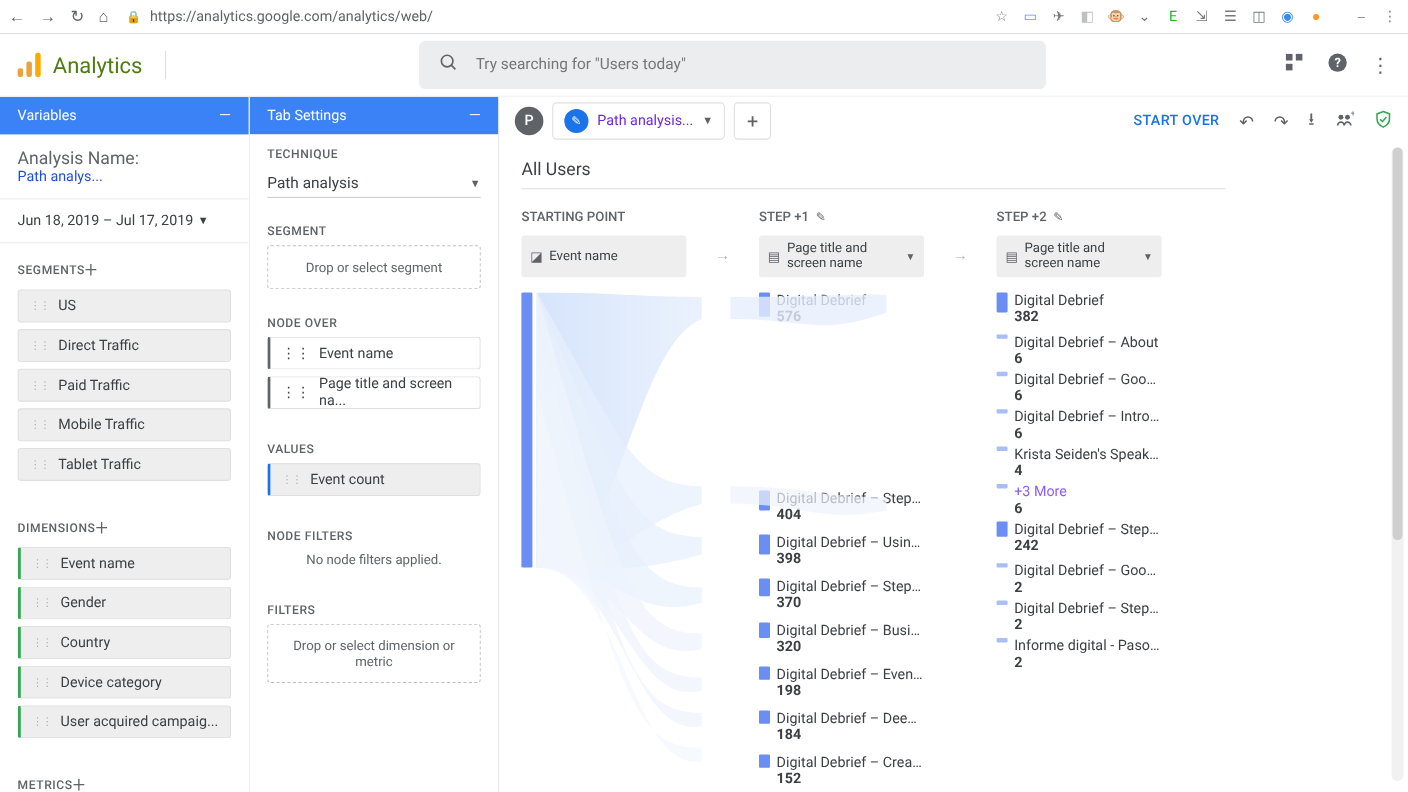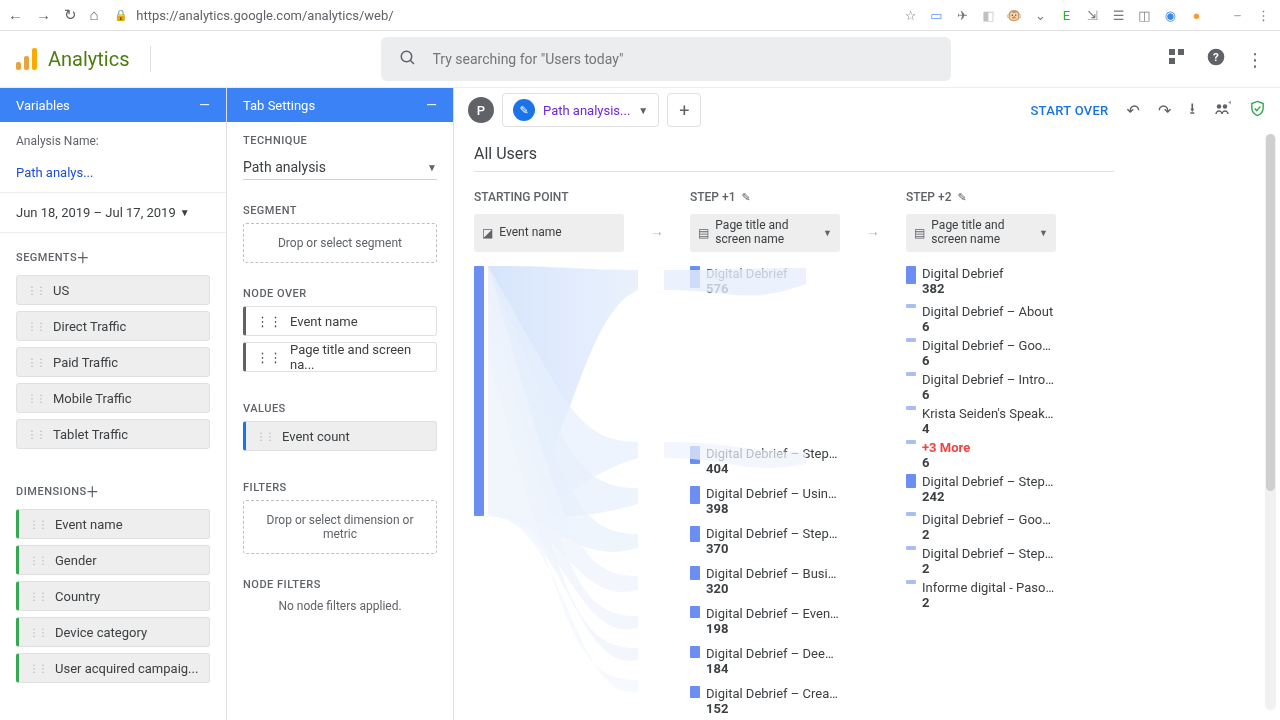--- a/index.html
+++ b/index.html
@@ -26,21 +26,21 @@
 .panel{background:#fff;border-right:1px solid #e0e0e0;overflow-y:auto}
 .panel::-webkit-scrollbar{width:0}
 .var-panel{width:227px}
 .tab-panel{width:227px}
 .panel-header{background:#3b82f6;color:#fff;height:34px;display:flex;align-items:center;padding:0 16px;font-size:13px;justify-content:space-between}
 .panel-header .collapse{font-size:14px;cursor:pointer;opacity:.9}
 .section{padding:12px 16px}
 .section-label{font-size:11px;color:#5f6368;letter-spacing:.5px;font-weight:500}
 .section-row{display:flex;align-items:center;justify-content:flex-start}
 .section-row .plus{font-size:20px;color:#5f6368;cursor:pointer;font-weight:300}
-.analysis-name-label{font-size:12px;color:#5f6368;margin-bottom:17px}
+.analysis-name-label{font-size:16px;color:#5f6368;margin-bottom:0}
 .analysis-name{font-size:13px;color:#1d4ed8}
 .date-range{font-size:13px;color:#3c4043;display:flex;align-items:center;gap:4px;cursor:pointer}
 .chip{background:#eeeeee;border-radius:3px;height:30px;display:flex;align-items:center;padding:0 10px;margin:6px 0;font-size:13px;color:#3c4043;gap:8px;cursor:grab;border:1px solid #e0e0e0}
 .chip .handle{color:#b0b0b0;font-size:10px;letter-spacing:-1px}
 .chip.gb{border-left:3px solid #34a853}
 .chip.bl{border-left:3px solid #1a73e8}
 .drop-zone{border:1px dashed #c0c0c0;border-radius:3px;padding:12px;text-align:center;font-size:12px;color:#5f6368;margin-top:6px}
 .select-row{display:flex;align-items:center;justify-content:space-between;font-size:14px;color:#3c4043;cursor:pointer;padding:4px 0;border-bottom:1px solid #d0d0d0}
 .select-row .arrow{font-size:10px;color:#5f6368}
 .node-chip{background:#fff;border:1px solid #e0e0e0;border-left:3px solid #5f6368;border-radius:3px;height:30px;display:flex;align-items:center;padding:0 10px;margin:6px 0;font-size:13px;gap:8px}
@@ -69,21 +69,21 @@
 .step-pill .arrow{font-size:9px;color:#5f6368}
 .conn{display:flex;align-items:center;height:38px;color:#b0b0b0;font-size:14px;margin-top:22px}
 .sankey{position:relative;margin-top:14px;display:flex;gap:26px}
 .node-col{width:150px}
 .node{display:flex;align-items:flex-start;gap:6px;margin-bottom:10px;font-size:13px}
 .node .bar{width:10px;background:#6b8ef2;border-radius:1px;flex-shrink:0}
 .node.small .bar{background:#a8bef5}
 .node .nt{flex:1;overflow:hidden}
 .node .nt .lbl{white-space:nowrap;overflow:hidden;text-overflow:ellipsis;color:#3c4043}
 .node .nt .val{font-weight:700;color:#3c4043}
-.node .nt .more{color:#ef4444;font-weight:700}
+.node .nt .more{color:#8b5cf6;font-weight:400}
 .flows{position:absolute;top:0;left:0;pointer-events:none}
 .vscroll{position:absolute;right:4px;top:46px;bottom:10px;width:11px;background:#f1f1f1;border-radius:6px}
 .vscroll .thumb{position:absolute;top:0;left:1px;right:1px;height:62%;background:#cfcfcf;border-radius:6px}
 </style>
 </head>
 <body>
 
 <div class="browser-bar">
   <div class="nav-icons">
     <span>←</span>
@@ -264,26 +264,26 @@
     <div class="section">
       <div class="section-label">VALUES</div>
       <div id="values-list">
           <div class="chip bl">
             <span class="handle">⋮⋮</span>
             <span>Event count</span>
           </div>
         </div>
     </div>
     <div class="section">
+      <div class="section-label">NODE FILTERS</div>
+      <div class="no-filters">No node filters applied.</div>
+    </div>
+    <div class="section">
       <div class="section-label">FILTERS</div>
       <div class="drop-zone">Drop or select dimension or metric</div>
-    </div>
-    <div class="section">
-      <div class="section-label">NODE FILTERS</div>
-      <div class="no-filters">No node filters applied.</div>
     </div>
   </div>
 
   <div class="canvas">
     <div class="canvas-toolbar">
       <div class="p-badge">P</div>
       <div class="tab-pill">
         <span class="pencil-icon">✎</span>
         <span class="tab-name">Path analysis...</span>
         <span class="arrow">▼</span>

